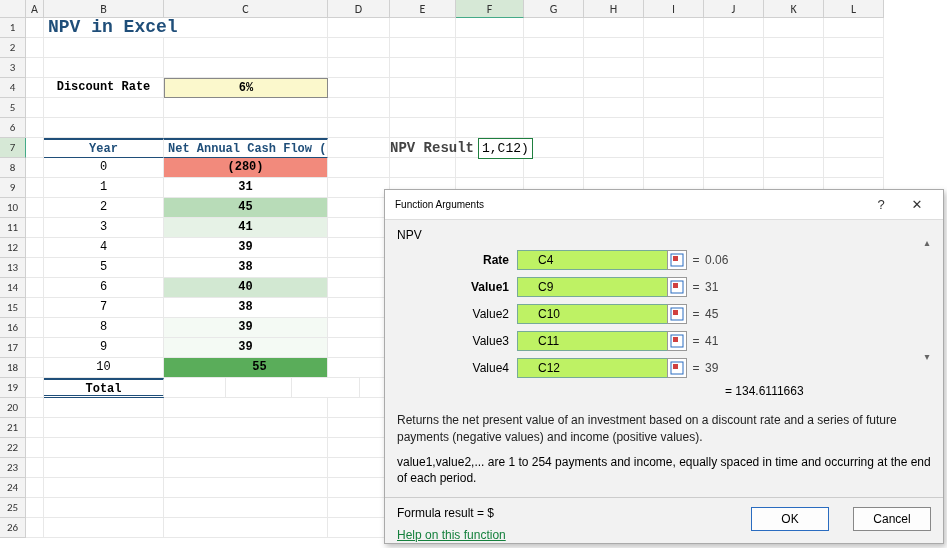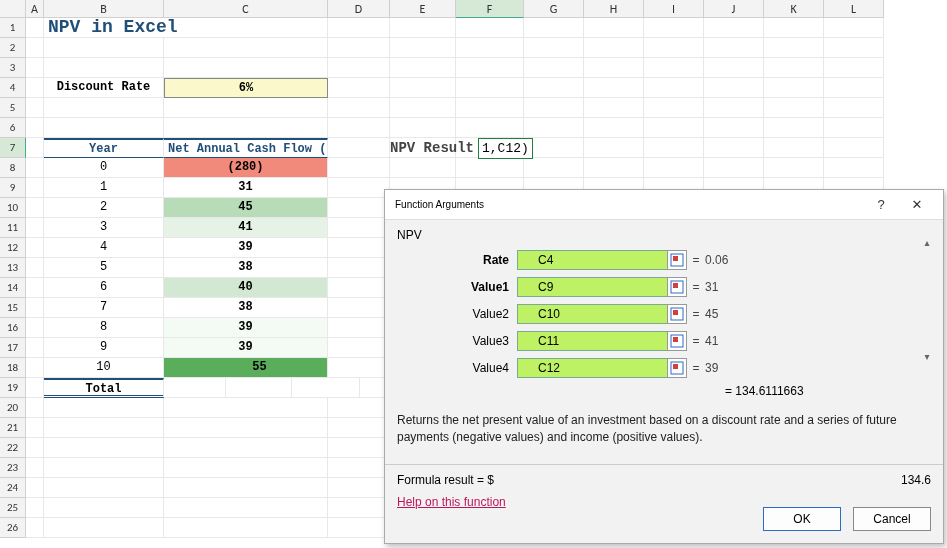--- a/index.html
+++ b/index.html
@@ -60,22 +60,22 @@
   .scroll .sbtn { width:16px; height:16px; text-align:center; line-height:14px; color:#666; font-size:10px; }
   .scroll .track { height:98px; }
   .desc { margin: 14px 0 8px 0; line-height: 1.4; color: #222; }
   .argdoc { display:flex; margin-bottom:10px; }
   .argdoc .k { width:186px; text-align:right; padding-right:6px; font-weight:bold; }
   .argdoc .v { flex:1; line-height:1.4; }
   .sep { border-top: 1px solid #ccc; margin: 4px -12px 8px -12px; }
   .resrow { display:flex; align-items:center; }
   .resrow .lab { flex:0 0 auto; }
   .resrow .num { margin-left:auto; }
-  .helplink { color: #be185d; text-decoration: underline; margin-top:8px; display:inline-block; }
-  .btnrow { position:absolute; right:12px; bottom:12px; display:flex; gap:12px; }
+  .helplink { color: #15803d; text-decoration: underline; margin-top:8px; display:inline-block; }
+  .btnrow { position:absolute; right:12px; bottom:12px; display:flex; gap:24px; }
   .btn { width:78px; height:24px; background:#fdfdfd; border:1px solid #888; font-size:12px; text-align:center; line-height:22px; }
   .btn.primary { border:1.5px solid #2a6cc0; }
 </style>
 </head>
 <body>
 
 <div class="colhdr">
   <div class="rownum-gap"></div>
   <div id="colhdrs" style="display: flex;">
       <div class="ch wA" style="width: 18px;">A</div>
@@ -561,20 +561,21 @@
         </div>
       </div>
     <div class="scroll">
       <div class="sbtn">▴</div>
       <div class="track"></div>
       <div class="sbtn">▾</div>
     </div>
     <div style="text-align:left; padding-left:328px; margin-top:4px;">=   134.6111663</div>
     <div class="desc">Returns the net present value of an investment based on a discount rate and a series of future payments (negative values) and income (positive values).</div>
     <div class="argdoc">
+      <div class="v">value1,value2,... are 1 to 254 payments and income, equally spaced in time and occurring at the end of each period.</div>
     </div>
     <div class="sep"></div>
     <div class="resrow">
       <div class="lab">Formula result =    $</div>
       <div class="num">134.6</div>
     </div>
     <a class="helplink">Help on this function</a>
     <div class="btnrow">
       <div class="btn primary">OK</div>
       <div class="btn">Cancel</div>

